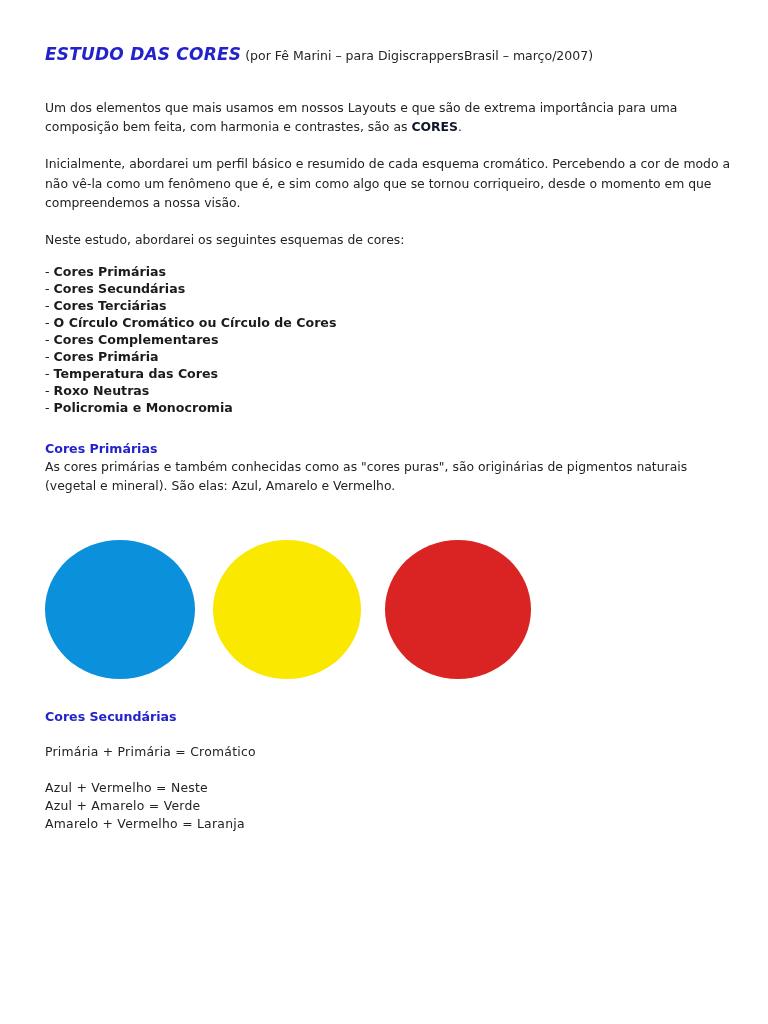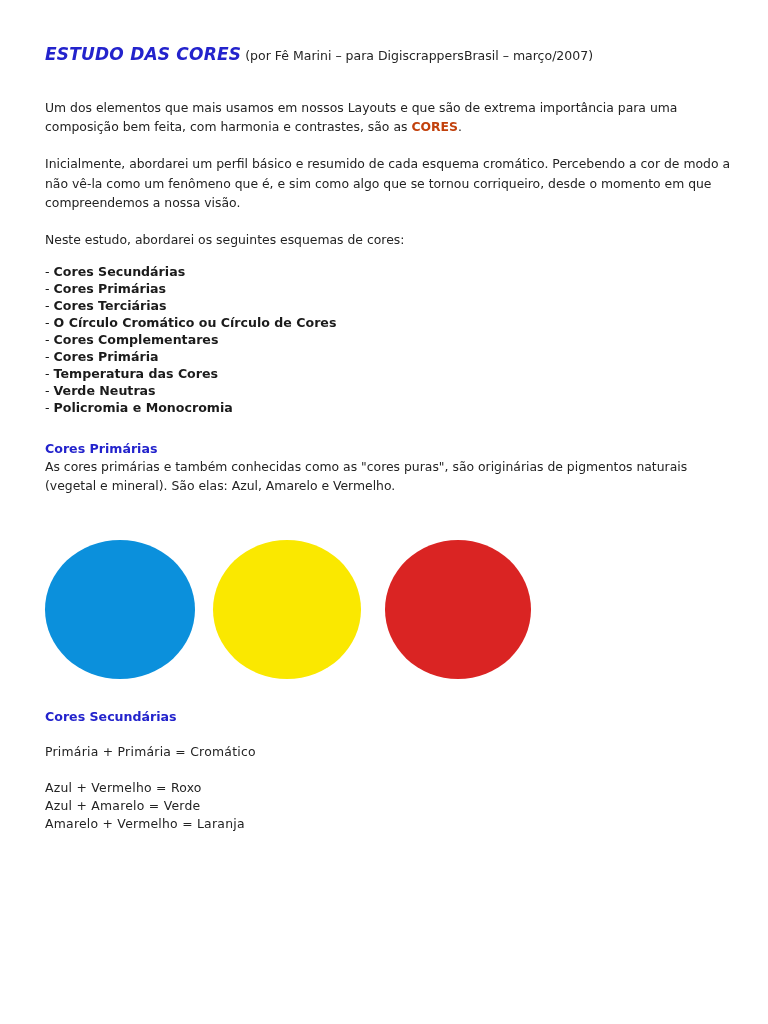--- a/index.html
+++ b/index.html
@@ -62,21 +62,21 @@
     color: #232323;
     margin: 0;
     text-align: left;
   }
   .spacer-18 { height: 18px; }
   .spacer-14 { height: 14px; }
   .spacer-8  { height: 8px;  }
   .spacer-6  { height: 6px;  }
 
   .inline-accent {
-    color: #c2410c;
+    color: #0f172a;
     font-weight: bold;
   }
 
   
   .scheme-list {
     list-style: none;
     margin: 0;
     padding: 0;
   }
   .scheme-list li {
@@ -143,28 +143,28 @@
 
     <p class="para">Inicialmente, abordarei um perfil básico e resumido de cada esquema cromático. Percebendo a cor de modo a não vê-la como um fenômeno que é, e sim como algo que se tornou corriqueiro, desde o momento em que compreendemos a nossa visão.</p>
 
     <div class="spacer-18"></div>
 
     <p class="para">Neste estudo, abordarei os seguintes esquemas de cores:</p>
 
     <div class="spacer-14"></div>
 
     <ul class="scheme-list">
+      <li><span class="scheme-dash">- </span><span>Cores Primárias</span></li>
       <li><span class="scheme-dash">- </span><span>Cores Secundárias</span></li>
-      <li><span class="scheme-dash">- </span><span>Cores Primárias</span></li>
       <li><span class="scheme-dash">- </span><span>Cores Terciárias</span></li>
       <li><span class="scheme-dash">- </span><span>O Círculo Cromático ou Círculo de Cores</span></li>
       <li><span class="scheme-dash">- </span><span>Cores Complementares</span></li>
       <li><span class="scheme-dash">- </span><span>Cores Primária</span></li>
       <li><span class="scheme-dash">- </span><span>Temperatura das Cores</span></li>
-      <li><span class="scheme-dash">- </span><span>Verde Neutras</span></li>
+      <li><span class="scheme-dash">- </span><span>Roxo Neutras</span></li>
       <li><span class="scheme-dash">- </span><span>Policromia e Monocromia</span></li>
     </ul>
 
     <div class="spacer-18"></div>
     <div class="spacer-6"></div>
 
     <p class="section-heading">Cores Primárias</p>
     <p class="para">As cores primárias e também conhecidas como as "cores puras", são originárias de pigmentos naturais (vegetal e mineral). São elas: Azul, Amarelo e Vermelho.</p>
 
     <div class="spacer-18"></div>
@@ -180,18 +180,18 @@
     <div class="spacer-18"></div>
 
     <p class="section-heading">Cores Secundárias</p>
 
     <div class="spacer-18"></div>
 
     <p class="equation">Primária + Primária = Cromático</p>
 
     <div class="spacer-18"></div>
 
-    <p class="equation">Azul + Vermelho = Roxo</p>
+    <p class="equation">Azul + Vermelho = Neste</p>
     <p class="equation">Azul + Amarelo = Verde</p>
     <p class="equation">Amarelo + Vermelho = Laranja</p>
 
   </div>
 </div>
 
 </body></html>

